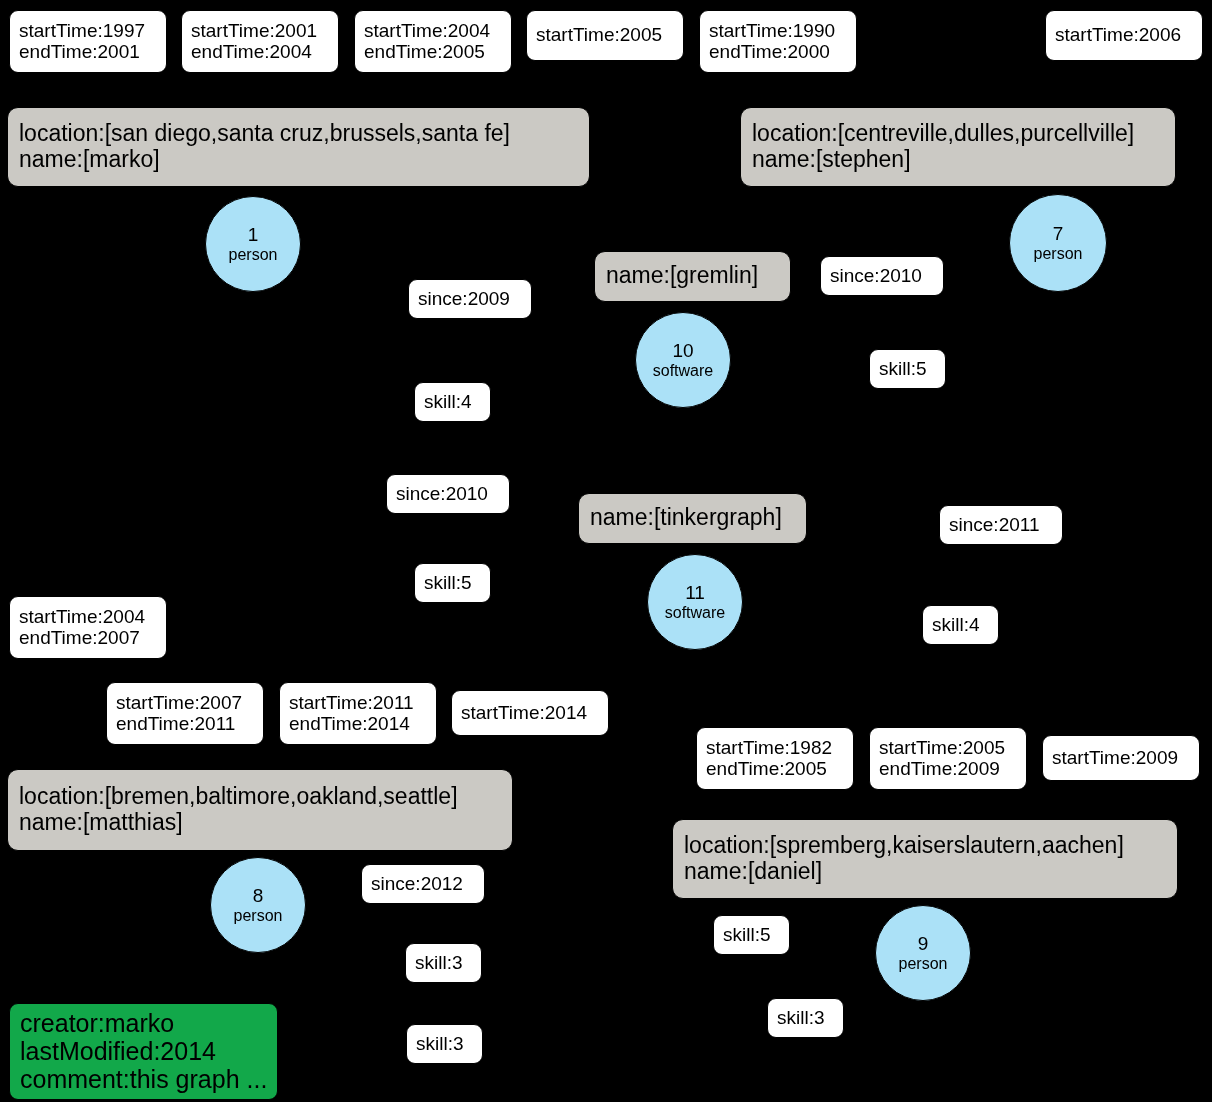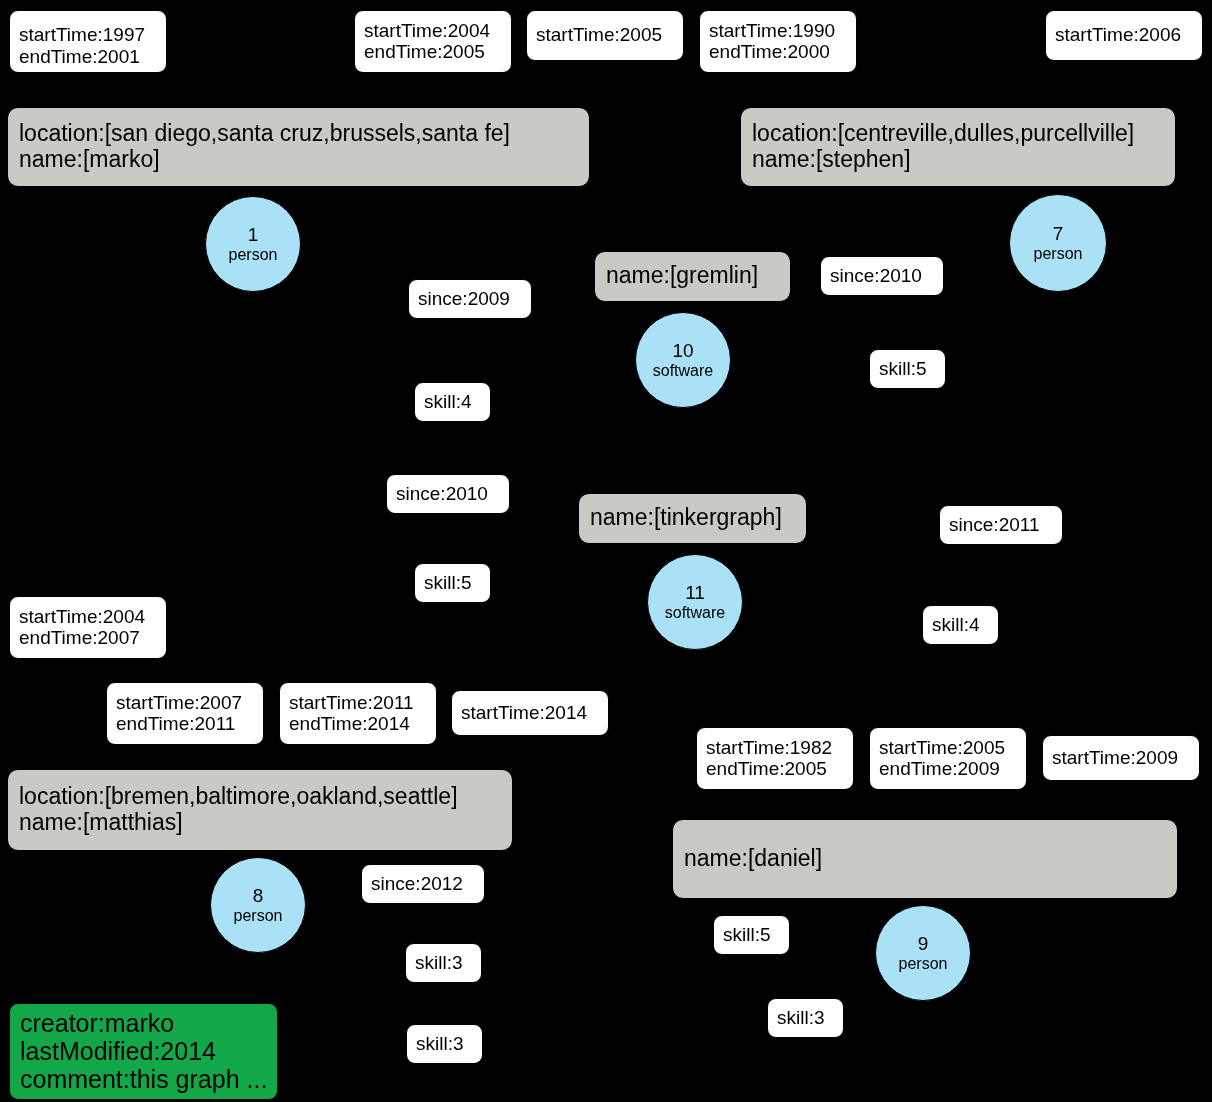--- a/index.html
+++ b/index.html
@@ -93,23 +93,27 @@
       <line x1="953" y1="97" x2="957" y2="122" stroke="#000000" stroke-width="4.5" stroke-linecap="butt"></line>
       <line x1="1085" y1="122" x2="1104" y2="97" stroke="#000000" stroke-width="4.5" stroke-linecap="butt"></line>
       <line x1="96" y1="759" x2="144" y2="784" stroke="#000000" stroke-width="4.5" stroke-linecap="butt"></line>
       <line x1="240" y1="759" x2="253" y2="783" stroke="#000000" stroke-width="4.5" stroke-linecap="butt"></line>
       <line x1="341" y1="759" x2="345" y2="783" stroke="#000000" stroke-width="4.5" stroke-linecap="butt"></line>
       <line x1="440" y1="783" x2="457" y2="759" stroke="#000000" stroke-width="4.5" stroke-linecap="butt"></line>
       <line x1="821" y1="808" x2="833" y2="830" stroke="#000000" stroke-width="4.5" stroke-linecap="butt"></line>
       <line x1="953" y1="808" x2="955" y2="831" stroke="#000000" stroke-width="4.5" stroke-linecap="butt"></line>
       <line x1="1102" y1="831" x2="1119" y2="808" stroke="#000000" stroke-width="4.5" stroke-linecap="butt"></line>
     </svg>
-<div class="node prop" style="left: 9px; top: 10px; min-width: 158px; min-height: 63px; justify-content: flex-end;">
+<div class="node prop" style="left: 9px; top: 10px; min-width: 158px; min-height: 63px;">
       <span class="line">startTime:1997</span>
       <span class="line">endTime:2001</span>
+    </div>
+    <div class="node prop" style="left: 181px; top: 10px; min-width: 158px; min-height: 63px;">
+      <span class="line">startTime:2001</span>
+      <span class="line">endTime:2004</span>
     </div>
     <div class="node prop" style="left: 354px; top: 10px; min-width: 158px; min-height: 63px;">
       <span class="line">startTime:2004</span>
       <span class="line">endTime:2005</span>
     </div>
     <div class="node prop" style="left: 526px; top: 10px; min-width: 158px; min-height: 51px;">
       <span class="line">startTime:2005</span>
     </div>
     <div class="node prop" style="left: 699px; top: 10px; min-width: 158px; min-height: 63px;">
       <span class="line">startTime:1990</span>
@@ -195,20 +199,21 @@
       <span class="line">name:[gremlin]</span>
     </div>
     <div class="node vprop" style="left: 578px; top: 493px; min-width: 229px; min-height: 51px;">
       <span class="line">name:[tinkergraph]</span>
     </div>
     <div class="node vprop" style="left: 7px; top: 769px; min-width: 506px; min-height: 82px;">
       <span class="line">location:[bremen,baltimore,oakland,seattle]</span>
       <span class="line">name:[matthias]</span>
     </div>
     <div class="node vprop" style="left: 672px; top: 819px; min-width: 506px; min-height: 80px;">
+      <span class="line">location:[spremberg,kaiserslautern,aachen]</span>
       <span class="line">name:[daniel]</span>
     </div>
     <div class="node gprop" style="left: 9px; top: 1003px; min-width: 230px; min-height: 88px;">
       <span class="line">creator:marko</span>
       <span class="line">lastModified:2014</span>
       <span class="line">comment:this graph ...</span>
     </div>
     <div class="vertex" style="left: 205px; top: 196px; width: 96px; height: 96px;">
       <span class="vid">1</span>
       <span class="vlabel">person</span>

